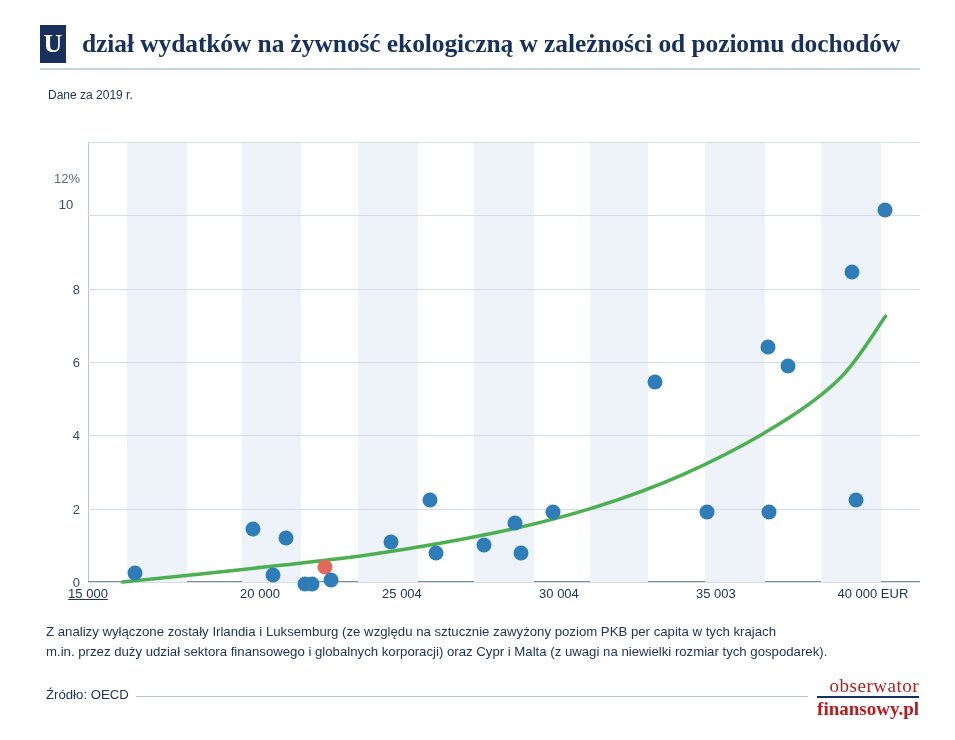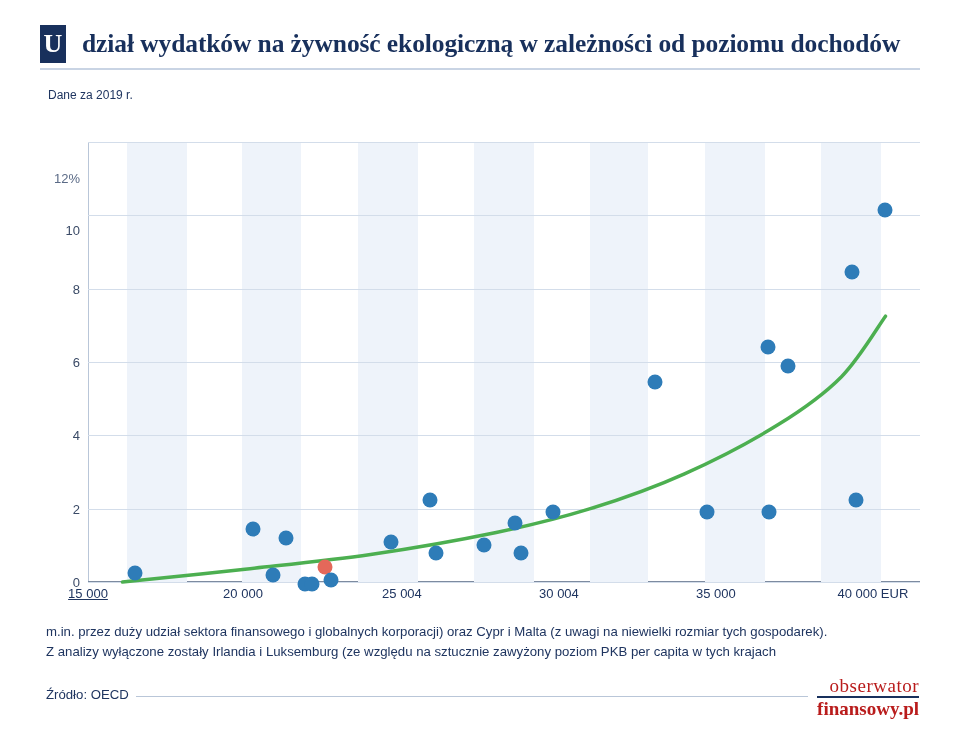--- a/index.html
+++ b/index.html
@@ -233,28 +233,28 @@
         <div class="ytick" style="top: 440px;">0</div>
         <div class="gridline-h" style="top: 366.667px;"></div>
         <div class="ytick" style="top: 366.667px;">2</div>
         <div class="gridline-h" style="top: 293.333px;"></div>
         <div class="ytick" style="top: 293.333px;">4</div>
         <div class="gridline-h" style="top: 220px;"></div>
         <div class="ytick" style="top: 220px;">6</div>
         <div class="gridline-h" style="top: 146.667px;"></div>
         <div class="ytick" style="top: 146.667px;">8</div>
         <div class="gridline-h" style="top: 73.3333px;"></div>
-        <div class="ytick" style="top: 88px;">10</div>
+        <div class="ytick" style="top: 62px; text-align: center;">10</div>
         <div class="gridline-h" style="top: 0px;"></div>
         <div class="ytick ytick-top" style="top: 0px; margin-top: 36px;">12%</div>
         <div class="xtick" style="left: 0px; text-decoration: underline;">15 000</div>
-        <div class="xtick" style="left: 155px;">20 000</div>
+        <div class="xtick" style="left: 172px;">20 000</div>
         <div class="xtick" style="left: 313.962px;">25 004</div>
         <div class="xtick" style="left: 470.943px;">30 004</div>
-        <div class="xtick" style="left: 627.925px;">35 000</div>
+        <div class="xtick" style="left: 627.925px;">35 003</div>
         <div class="xtick" style="left: 784.906px;">40 000 EUR</div>
         <svg class="trend" width="832" height="440">
           <path d="M 34.5 440.0 C 54.9 437.9, 115.6 431.8, 157.0 427.2 C 198.3 422.6, 240.7 418.6, 282.6 412.5 C 324.4 406.4, 371.5 398.1, 408.2 390.5 C 444.8 382.9, 470.9 376.4, 502.3 366.7 C 533.7 356.9, 565.1 345.9, 596.5 331.8 C 627.9 317.8, 664.6 298.5, 690.7 282.3 C 716.9 266.1, 735.7 252.7, 753.5 234.7 C 771.3 216.6, 790.1 184.3, 797.5 174.2" fill="none" stroke="#4caf50" stroke-width="3.5" stroke-linecap="round"></path>
         </svg>
         <div class="dot" style="left: 47.0943px; top: 430.833px; background: rgb(46, 124, 184);"></div>
         <div class="dot" style="left: 164.83px; top: 386.833px; background: rgb(46, 124, 184);"></div>
         <div class="dot" style="left: 185.238px; top: 432.667px; background: rgb(46, 124, 184);"></div>
         <div class="dot" style="left: 197.796px; top: 396px; background: rgb(46, 124, 184);"></div>
         <div class="dot" style="left: 216.634px; top: 441.833px; background: rgb(46, 124, 184);"></div>
         <div class="dot" style="left: 224.483px; top: 441.833px; background: rgb(46, 124, 184);"></div>
@@ -272,22 +272,22 @@
         <div class="dot" style="left: 679.728px; top: 205.333px; background: rgb(46, 124, 184);"></div>
         <div class="dot" style="left: 681.298px; top: 370.333px; background: rgb(46, 124, 184);"></div>
         <div class="dot" style="left: 700.136px; top: 223.667px; background: rgb(46, 124, 184);"></div>
         <div class="dot" style="left: 764.498px; top: 130.167px; background: rgb(46, 124, 184);"></div>
         <div class="dot" style="left: 767.638px; top: 357.5px; background: rgb(46, 124, 184);"></div>
         <div class="dot" style="left: 797.464px; top: 67.8333px; background: rgb(46, 124, 184);"></div>
       </div>
   </div>
 
   <div class="footnote">
+    <div>Z analizy wyłączone zostały Irlandia i Luksemburg (ze względu na sztucznie zawyżony poziom PKB per capita w tych krajach</div>
     <div>m.in. przez duży udział sektora finansowego i globalnych korporacji) oraz Cypr i Malta (z uwagi na niewielki rozmiar tych gospodarek).</div>
-    <div>Z analizy wyłączone zostały Irlandia i Luksemburg (ze względu na sztucznie zawyżony poziom PKB per capita w tych krajach</div>
   </div>
 
   <div class="source">Źródło: OECD</div>
   <div class="source-rule"></div>
   <div class="logo">
     <div class="logo-top">obserwator</div>
     <div class="logo-bottom">finansowy.pl</div>
   </div>
 
 </div>

